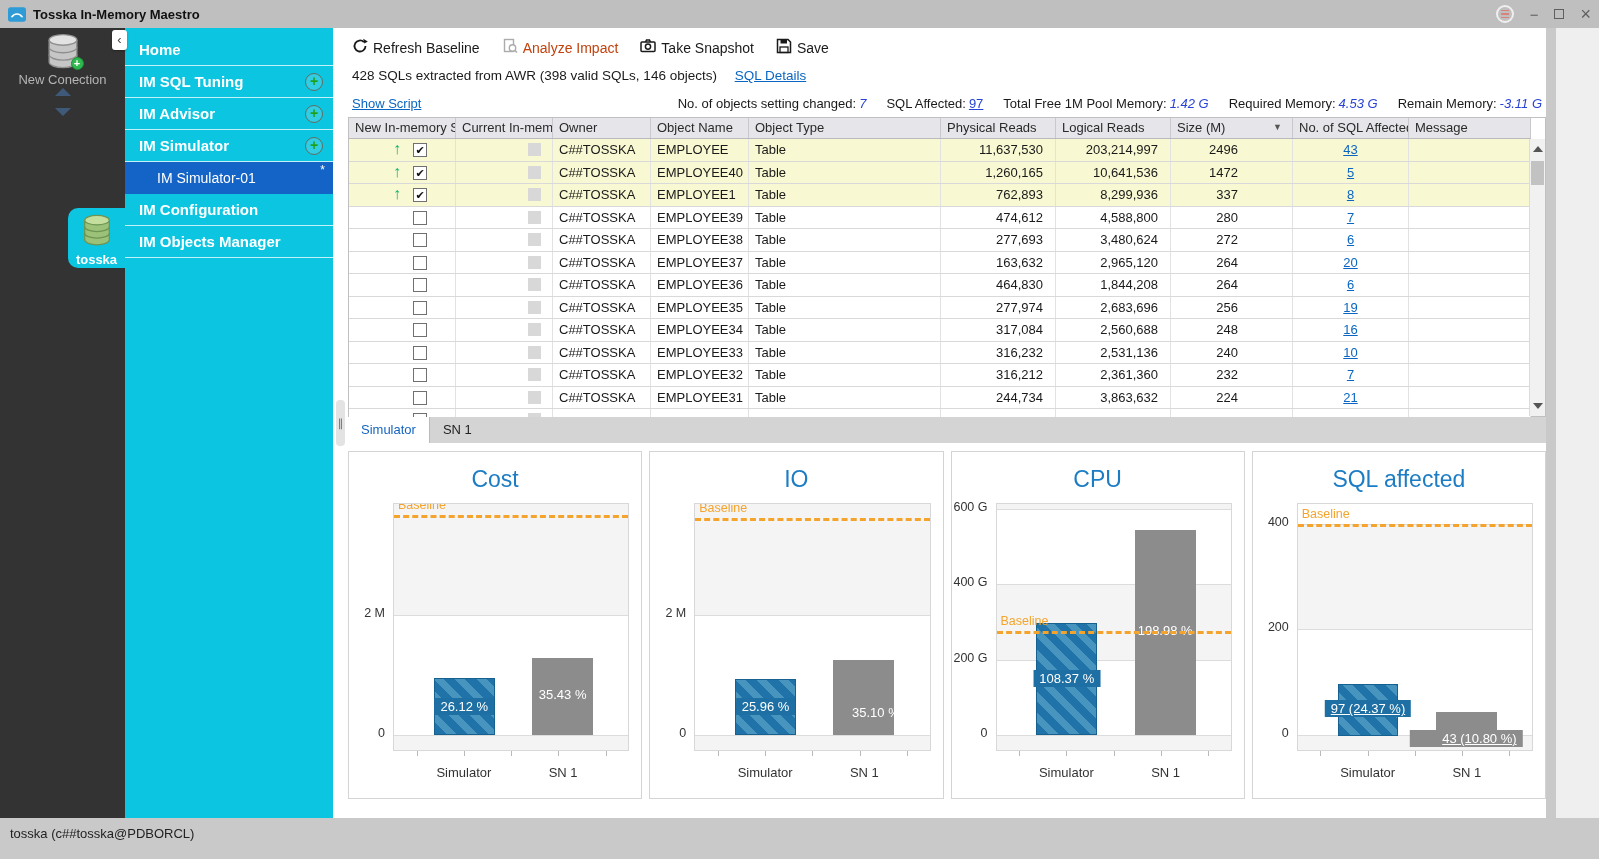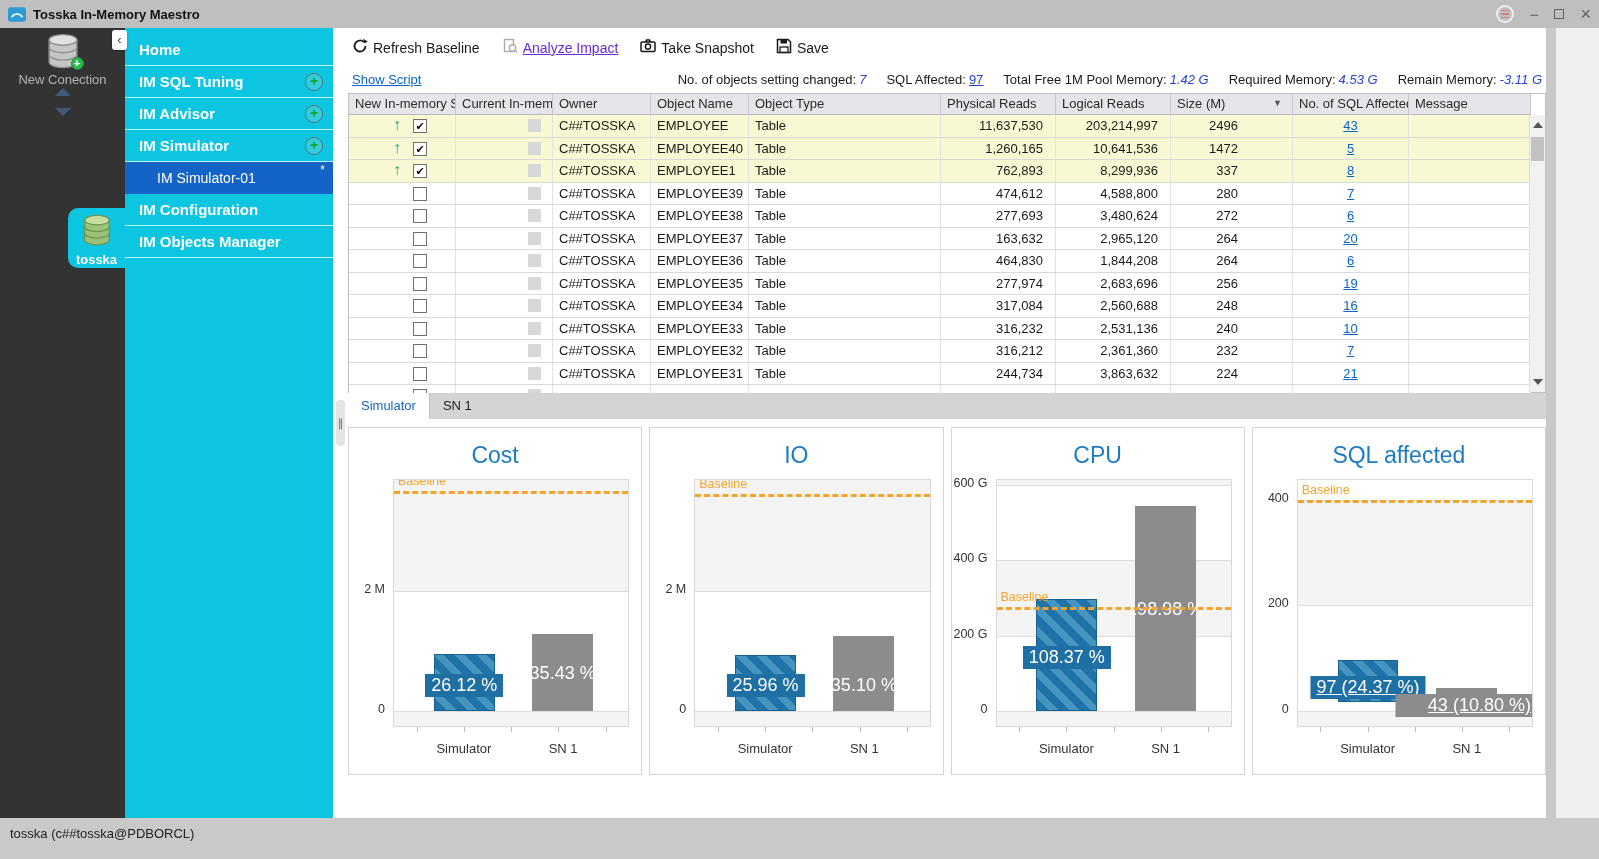--- a/index.html
+++ b/index.html
@@ -50,21 +50,21 @@
   .menu-item.selected .star { position:absolute; right:8px; top:1px; font-size:12px; color:#fff; }
 
   
   .content { flex:1; background:#fff; position:relative; padding-left:15px; display:flex; flex-direction:column; }
   .splitter-handle { position:absolute; left:3px; top:372px; width:9px; height:46px; background:#e3e3e3;
     border-radius:4px; color:#666; font-size:11px; text-align:center; line-height:46px; }
   .right-chrome { width:53px; flex:none; background:#efefef; border-left:10px solid #c9c9c9; }
 
   .toolbar { display:flex; align-items:center; gap:22px; padding:10px 4px 2px 4px; }
   .tool-btn { display:flex; align-items:center; gap:5px; font-size:14px; color:#1a1a1a; cursor:default; }
-  .tool-btn.disabled { color:#6d28d9;text-decoration:underline; }
+  .tool-btn.disabled { color:#c2410c; }
 
   .summary-row { padding:9px 4px 0 4px; font-size:13.5px; color:#1a1a1a; }
   a.lnk { color:#0a66c2; text-decoration:underline; cursor:pointer; }
   .summary-row a.lnk { margin-left:14px; }
 
   .info-row { display:flex; align-items:baseline; padding:13px 4px 6px 4px; font-size:13px; }
   .info-links { display:flex; gap:14px; }
   .info-stats { margin-left:auto; display:flex; gap:20px; color:#1a1a1a; white-space:nowrap; }
   .stat-val { color:#2742d6; margin-left:3px; }
   .stat-val.italic { font-style:italic; }
@@ -106,21 +106,21 @@
   .plot-wrap { position:relative; margin:10px 12px 0 44px; height:248px; }
   .plot { position:absolute; inset:0; border:1px solid #d8d8d8; background:#fff; overflow:hidden; }
   .band { position:absolute; left:0; right:0; background:#f4f4f4; z-index:1; }
   .gline { position:absolute; left:0; right:0; height:1px; background:#dcdcdc; z-index:2; }
   .ytick { position:absolute; right:calc(100% + 8px); width:40px; text-align:right; font-size:12.5px; color:#333; }
   .bar { position:absolute; z-index:3; }
   .bar.hatched { background:repeating-linear-gradient(45deg,#1f73a8 0 8px,#4795bf 8px 15px); border:1px solid #16618f; }
   .bar.solid { background:#8c8c8c; }
   .baseline-line { position:absolute; left:0; right:0; border-top:3px dashed #f4a42c; z-index:4; }
   .baseline-lbl { position:absolute; left:4px; color:#f4a42c; font-size:12.5px; z-index:4; }
-  .bar-lbl { position:absolute; color:#fff; font-size:18px; white-space:nowrap; z-index:5;
+  .bar-lbl { position:absolute; color:#fff; font-size:13px; white-space:nowrap; z-index:5;
     left:50%; transform:translateX(-50%); padding:1px 6px; }
   .bar-lbl.on-blue { background:#1e6fa3; }
   .bar-lbl.on-gray { background:#8c8c8c; }
   .bar-lbl.underline { text-decoration:underline; }
   .xtick { position:absolute; width:1px; height:5px; background:#b9b9b9; z-index:2; }
   .xlabel { position:absolute; transform:translateX(-50%); font-size:13px; color:#333; white-space:nowrap; }
 
   
   .statusbar { position:absolute; bottom:0; left:0; right:0; height:41px; background:#c9c9c9;
     font-size:13px; color:#222; padding:8px 0 0 10px; }
@@ -237,20 +237,24 @@
         <span class="tool-btn">
           <span><svg width="16" height="16" viewBox="0 0 16 16">
               <path d="M1.5 1.5 H12 L14.5 4 V14.5 H1.5 Z" fill="none" stroke="#1a1a1a" stroke-width="1.5"></path>
               <rect x="4.5" y="1.5" width="6.5" height="4" fill="#1a1a1a"></rect>
               <rect x="4" y="9" width="8" height="5.5" fill="none" stroke="#1a1a1a" stroke-width="1.3"></rect>
             </svg></span>
           <span>Save</span>
         </span>
       </div>
 
+    <div class="summary-row">
+      <span>428 SQLs extracted from AWR  (398 valid SQLs, 146 objects)</span>
+      <a class="lnk">SQL Details</a>
+    </div>
 
     <div class="info-row">
       <span class="info-links" id="info-links">
           <a class="lnk">Show Script</a>
         </span>
       <span class="info-stats" id="info-stats">
           <span><span>No. of objects setting changed:</span><span class="stat-val italic">7</span></span>
           <span><span>SQL Affected:</span><span class="stat-val link">97</span></span>
           <span><span>Total Free 1M Pool Memory:</span><span class="stat-val italic">1.42 G</span></span>
           <span><span>Required Memory:</span><span class="stat-val italic">4.53 G</span></span>
@@ -530,21 +534,21 @@
           <div class="plot-wrap">
             <div class="plot">
               <div class="band" style="top: 231.186px; height: 16.8136px;"></div>
               <div class="band" style="top: 0px; height: 111.09px;"></div>
               <div class="gline" style="top: 111.09px;"></div>
               <div class="gline" style="top: 231.186px;"></div>
               <div class="bar hatched" style="left: 17%; width: 26%; top: 175.341px; height: 55.845px;">
                 <span class="bar-lbl on-blue" style="top: 17.9225px;">25.96 %</span>
               </div>
               <div class="bar solid" style="left: 59%; width: 26%; top: 155.525px; height: 75.661px;">
-                <span class="bar-lbl " style="top: 38px;">35.10 %</span>
+                <span class="bar-lbl " style="top: 44px; margin-left: 12px;">35.10 %</span>
               </div>
               <div class="baseline-line" style="top: 14.0121px;"></div>
               <div class="baseline-lbl" style="top: -2.98789px;">Baseline</div>
             </div>
             <div class="ytick" style="top: 103.09px;">2 M</div>
             <div class="ytick" style="top: 223.186px;">0</div>
             <div class="xtick" style="left: 10%; top: 248px;"></div>
             <div class="xtick" style="left: 30%; top: 248px;"></div>
             <div class="xtick" style="left: 50%; top: 248px;"></div>
             <div class="xtick" style="left: 70%; top: 248px;"></div>
@@ -588,25 +592,25 @@
         </div>
         <div class="chart-card">
           <div class="chart-title">SQL affected</div>
           <div class="plot-wrap">
             <div class="plot">
               <div class="band" style="top: 231.079px; height: 16.9211px;"></div>
               <div class="band" style="top: 19.565px; height: 105.757px;"></div>
               <div class="gline" style="top: 19.565px;"></div>
               <div class="gline" style="top: 125.322px;"></div>
               <div class="gline" style="top: 231.079px;"></div>
-              <div class="bar hatched" style="left: 17%; width: 26%; top: 179.787px; height: 42px;">
+              <div class="bar hatched" style="left: 17%; width: 26%; top: 179.787px; height: 52px;">
                 <span class="bar-lbl on-blue underline" style="top: 15.6461px;">97 (24.37 %)</span>
               </div>
               <div class="bar solid" style="left: 59%; width: 26%; top: 208.341px; height: 22.7377px;">
-                <span class="bar-lbl on-gray underline" style="top: 6px; padding-left: 32px;">43 (10.80 %)</span>
+                <span class="bar-lbl on-gray underline" style="top: 18px; padding-left: 32px;">43 (10.80 %)</span>
               </div>
               <div class="baseline-line" style="top: 19.6226px;"></div>
               <div class="baseline-lbl" style="top: 2.6226px;">Baseline</div>
             </div>
             <div class="ytick" style="top: 11.565px;">400</div>
             <div class="ytick" style="top: 117.322px;">200</div>
             <div class="ytick" style="top: 223.079px;">0</div>
             <div class="xtick" style="left: 10%; top: 248px;"></div>
             <div class="xtick" style="left: 30%; top: 248px;"></div>
             <div class="xtick" style="left: 50%; top: 248px;"></div>

